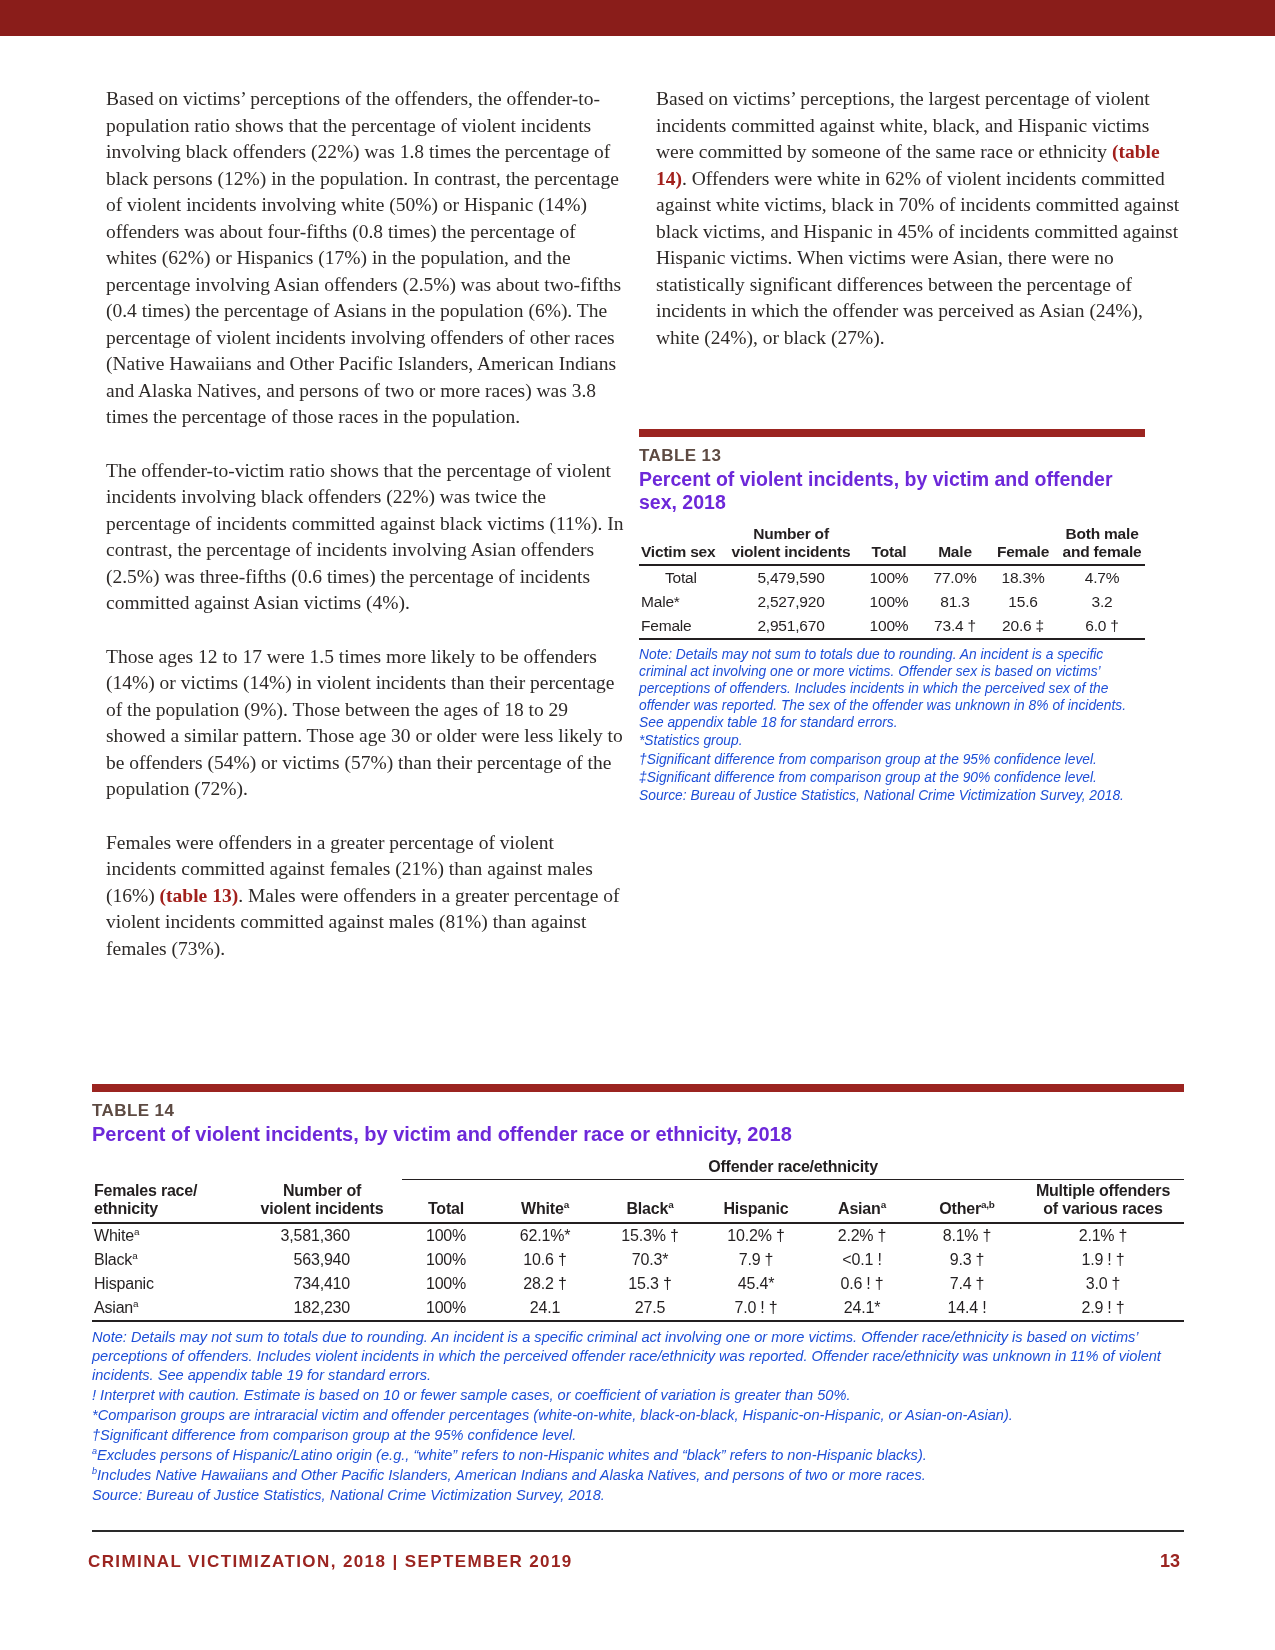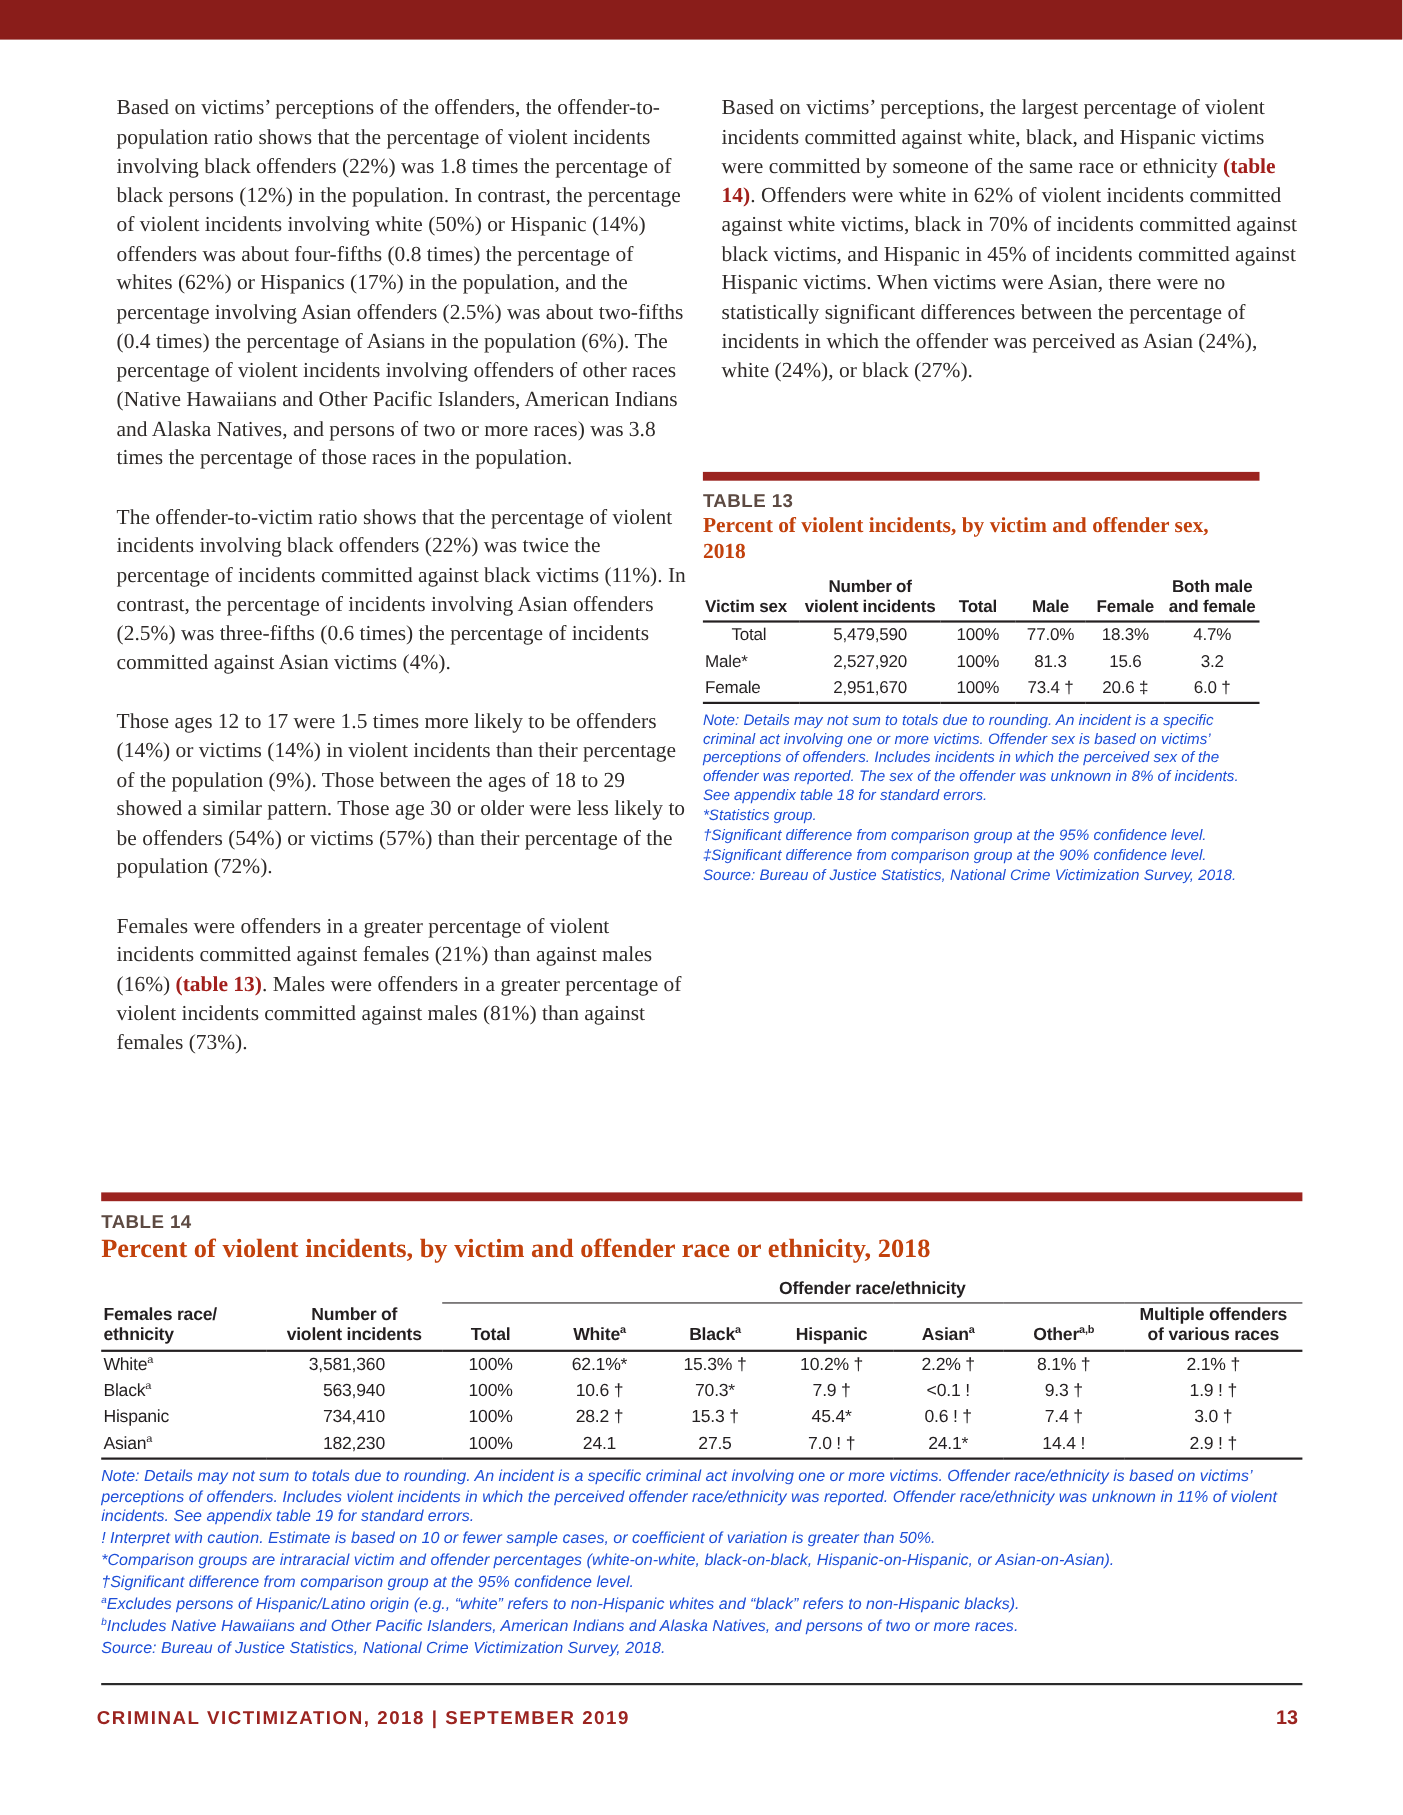--- a/index.html
+++ b/index.html
@@ -11,23 +11,23 @@
   .col-left{left:106px;width:522px;}
   .col-right{left:656px;width:527px;}
   p.body{font-size:19.5px;line-height:26.5px;margin:0 0 27px 0;text-align:left;}
   .ref-link{color:#a2201c;font-weight:bold;}
 
   .tsec{position:absolute;font-family:"Liberation Sans",sans-serif;color:#231f20;}
   .t13{left:622px;top:429px;width:506px;margin-left:17px;}
   .t14{left:92px;top:1084px;width:1092px;}
   .red-rule{height:8px;background:#9b2420;}
   .table-label{font-family:"Liberation Sans",sans-serif;font-weight:bold;font-size:17px;color:#5d4a42;letter-spacing:.4px;margin:9px 0 2px 0;}
-  .table-title{font-family:Liberation Serif, serif;font-weight:bold;font-size:19.5px;line-height:1.16;color:#c2410c;margin:0 0 10px 0;}
+  .table-title{font-family:Liberation Sans, sans-serif;font-weight:bold;font-size:19.5px;line-height:1.16;color:#6d28d9;margin:0 0 10px 0;}
   .t13 .table-title{width:474px;}
-  .t14 .table-title{font-size:24px;}
+  .t14 .table-title{font-size:20px;}
 
   table.datatable{border-collapse:collapse;width:100%;font-family:"Liberation Sans",sans-serif;color:#231f20;letter-spacing:-0.2px;}
   .t13 table.datatable{font-size:15.5px;}
   .t14 table.datatable{font-size:16px;}
   .datatable th{font-weight:bold;vertical-align:bottom;text-align:center;padding:2px 2px 4px 2px;line-height:1.12;}
   .datatable td{text-align:center;padding:3px 2px;}
   .datatable .al{text-align:left;}
   .datatable td.indent{padding-left:26px;text-align:left;}
   .datatable th.spanner{border-bottom:1.5px solid #231f20;padding-bottom:3px;vertical-align:bottom;}
   .datatable tr.headrow th{border-bottom:2px solid #231f20;}

